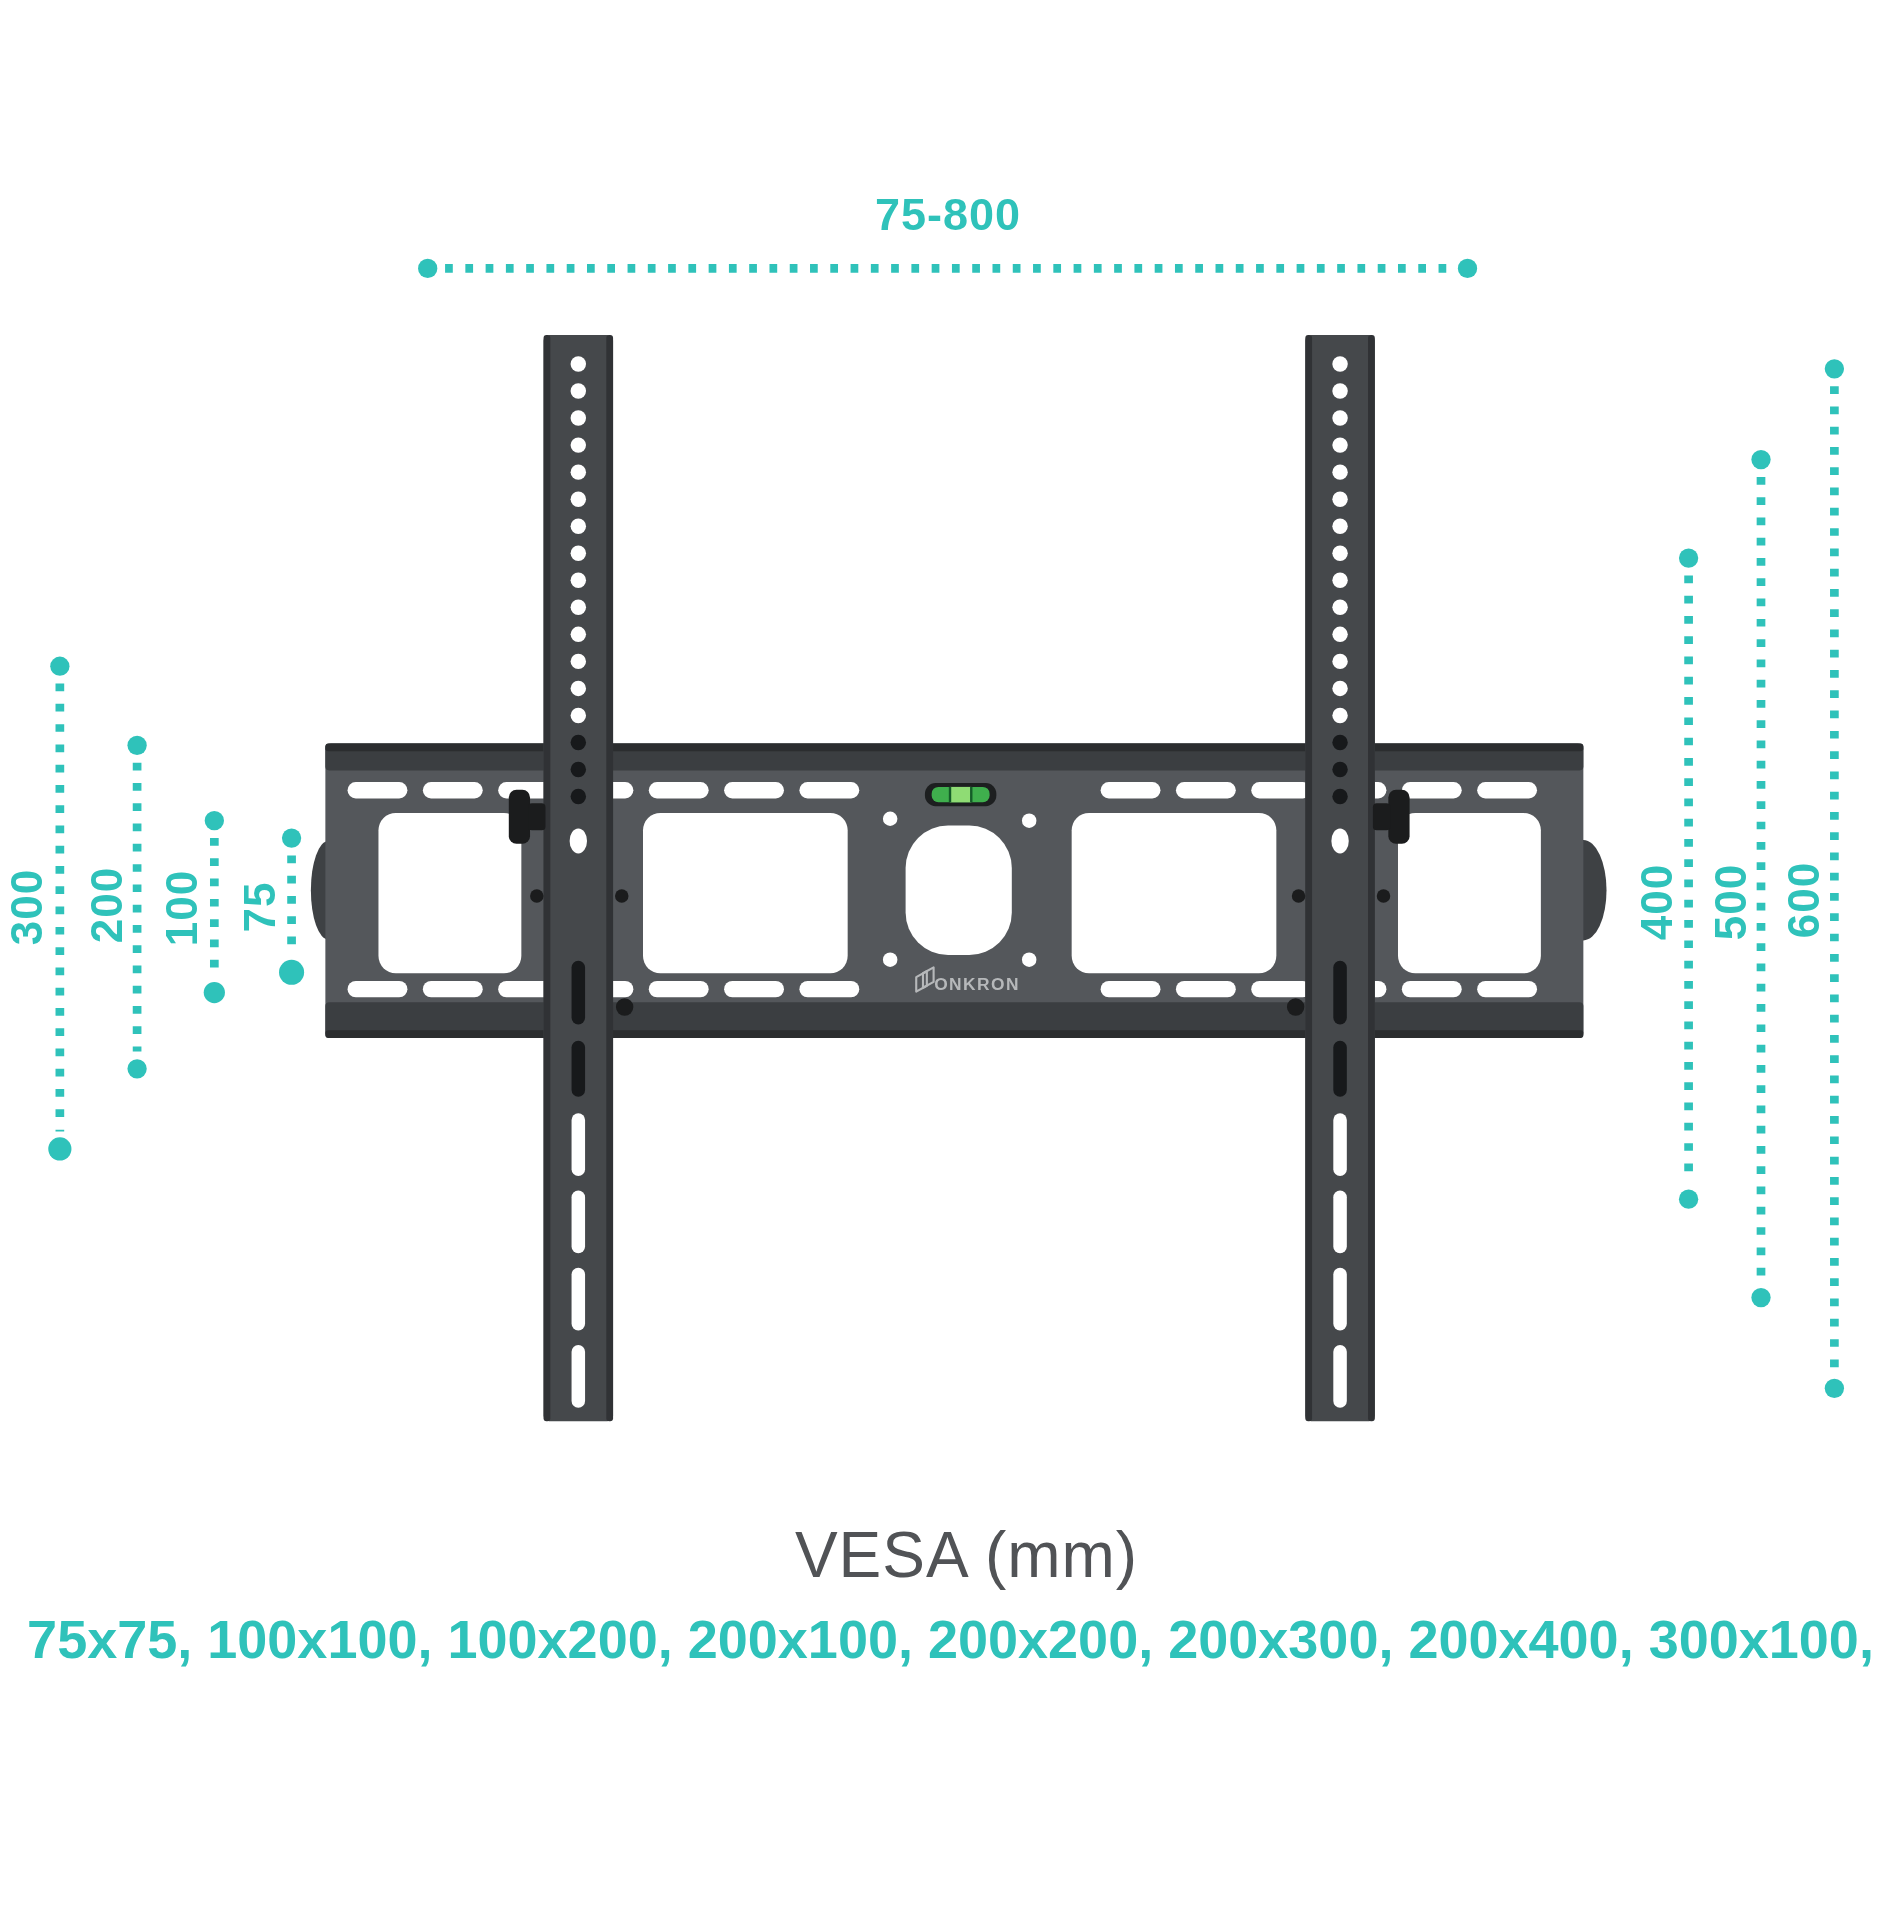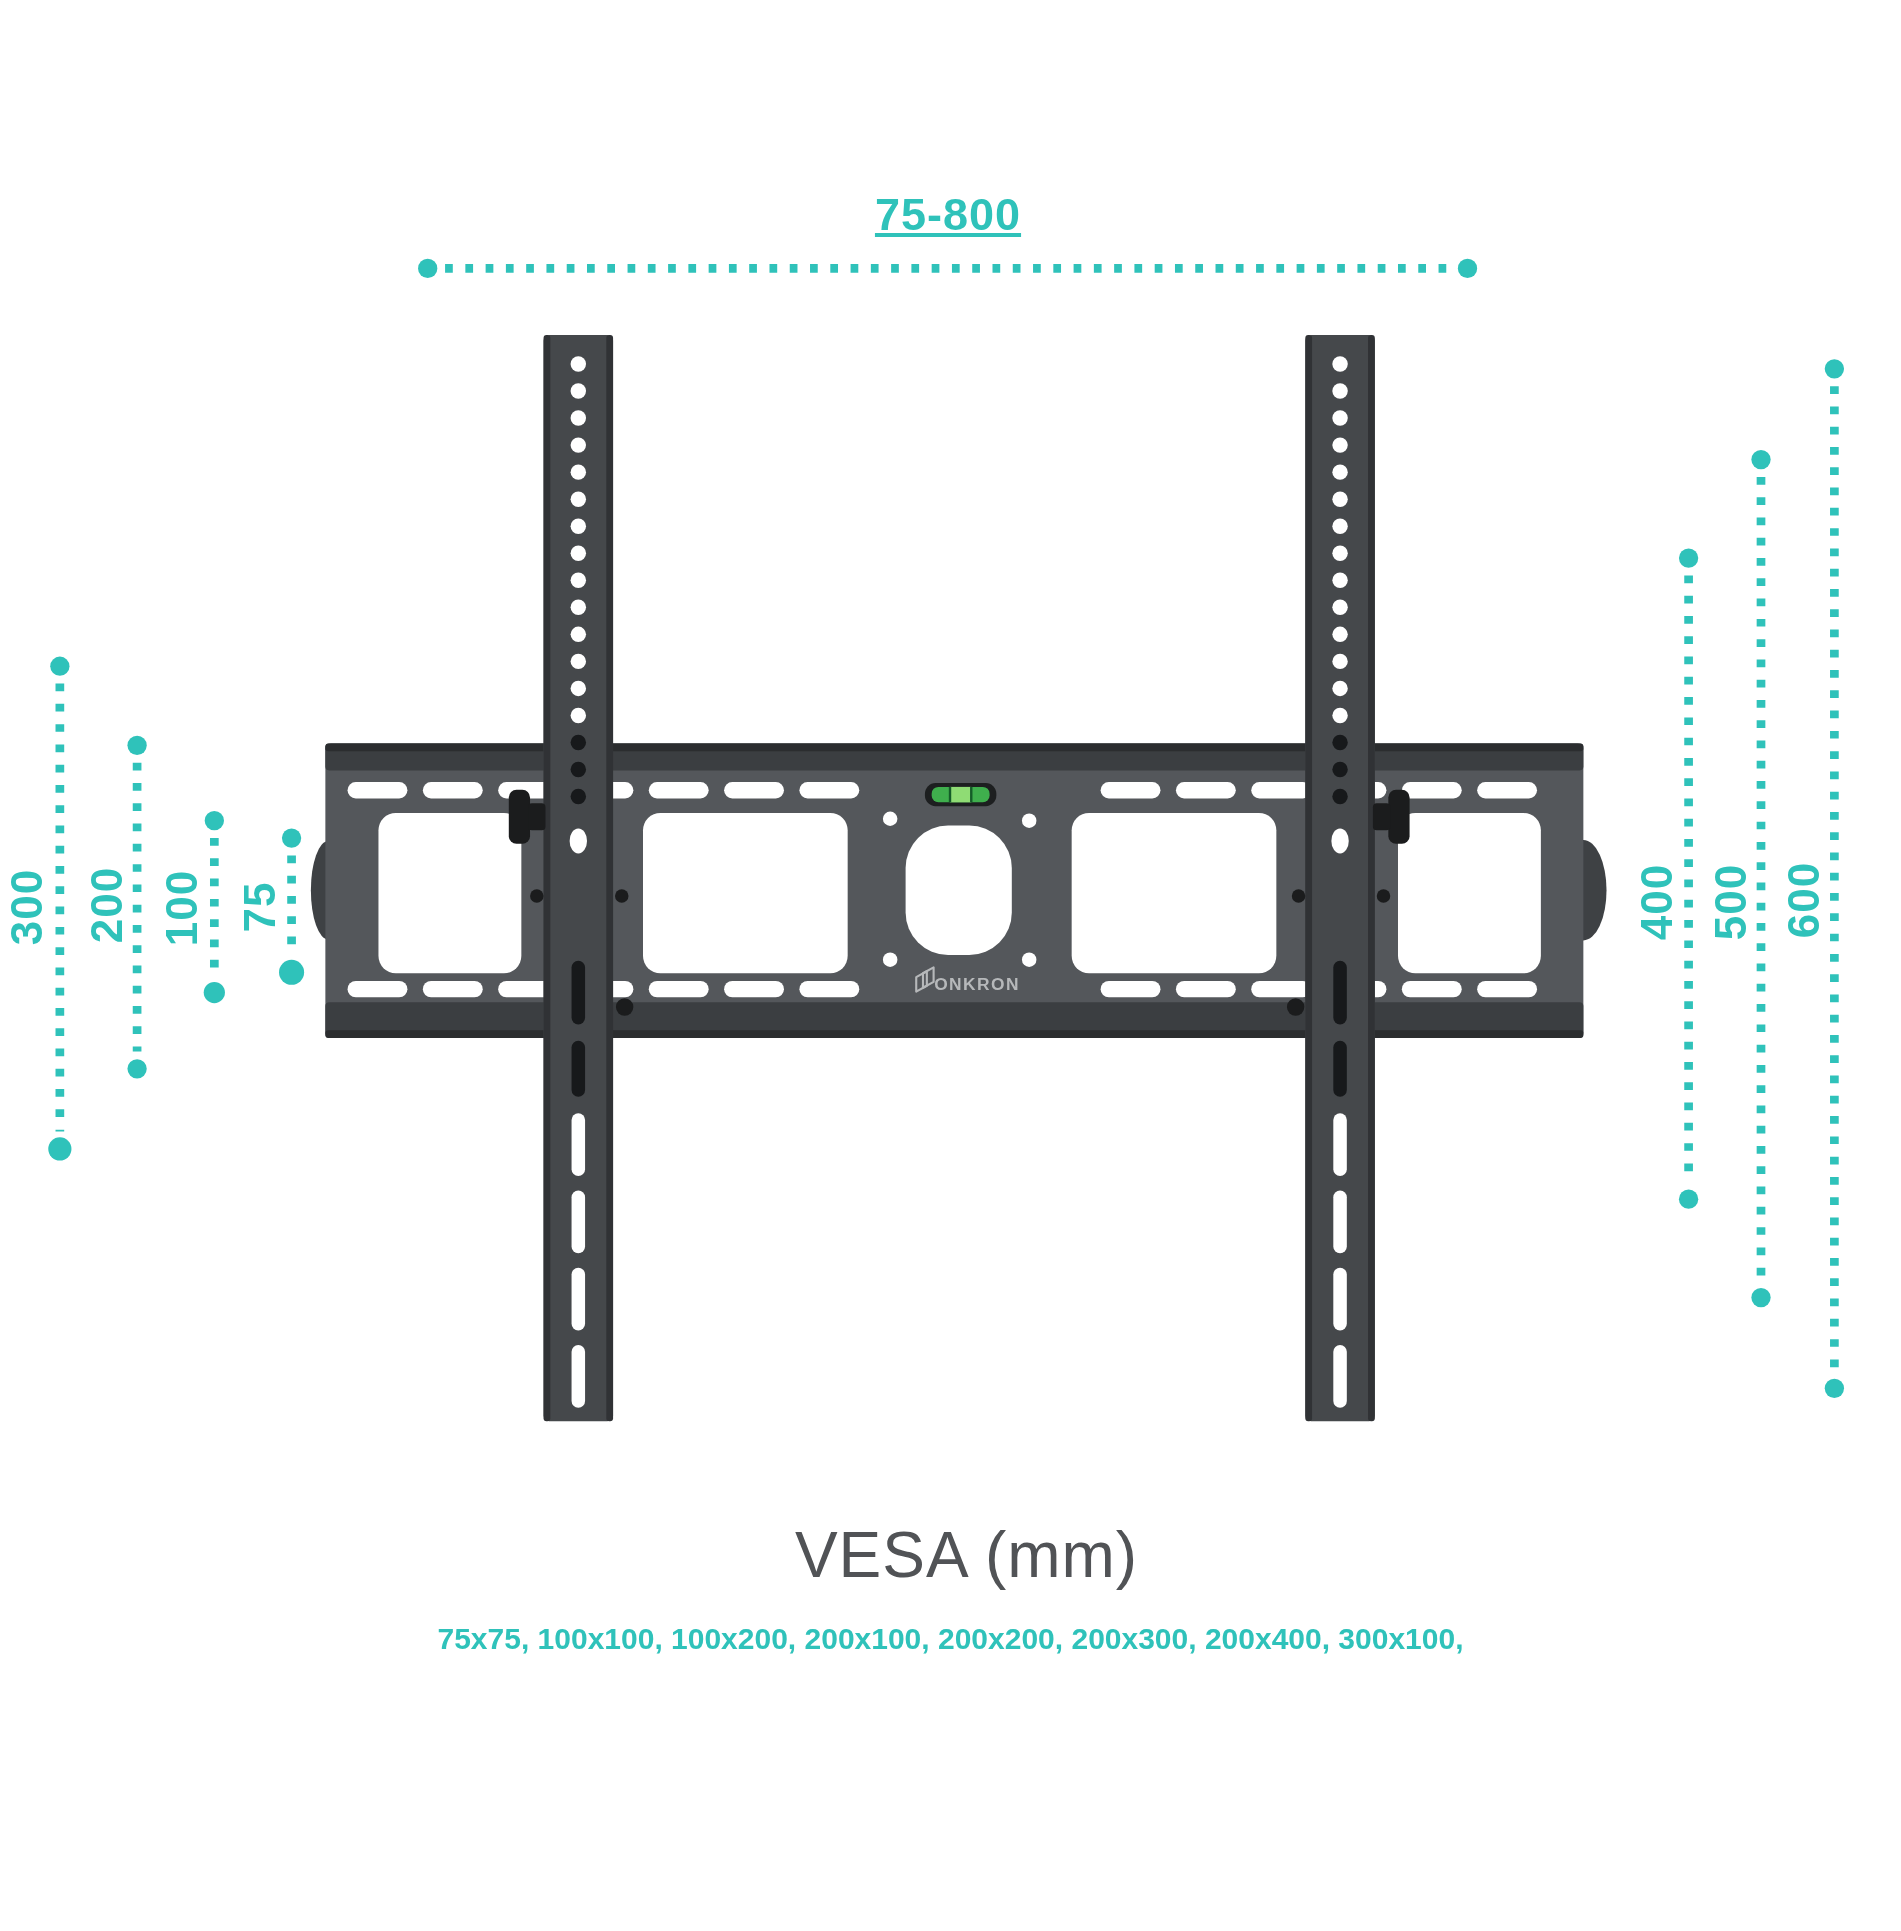--- a/index.html
+++ b/index.html
@@ -4,40 +4,40 @@
 <style>
   html,body{margin:0;padding:0;}
   body{
     width:1901px;height:1931px;position:relative;background:#ffffff;
     font-family:"Liberation Sans", sans-serif;overflow:hidden;
     --accent:#2fc2ba;
   }
   #scene{position:absolute;left:0;top:0;}
   .hlabel{
     position:absolute;left:755px;top:189px;width:386px;text-align:center;
-    font-size:45px;font-weight:bold;color:var(--accent);letter-spacing:1px;text-decoration:underline;
+    font-size:45px;font-weight:bold;color:var(--accent);letter-spacing:1px;
   }
   .vlabel{
     position:absolute;width:193px;height:46px;display:flex;align-items:center;justify-content:center;
     transform:rotate(-90deg);font-size:44px;font-weight:bold;color:var(--accent);letter-spacing:1px;
   }
   .v300{left:-70px;top:884px;}
   .v200{left:9.7px;top:882px;}
   .v100{left:85px;top:885px;}
   .v75{left:163px;top:884px;}
   .v400{left:1560px;top:879px;}
   .v500{left:1634px;top:879px;}
   .v600{left:1707px;top:877px;}
   .vesa-title{
     position:absolute;left:0;top:1518px;width:1901px;text-align:center;
     font-size:64px;font-weight:400;color:#515356;letter-spacing:1px;padding-left:16px;
   }
   .vesa-list{
     position:absolute;left:0;top:1611px;width:1901px;text-align:center;
-    font-size:30px;font-weight:bold;color:var(--accent);line-height:56px;
+    font-size:54px;font-weight:bold;color:var(--accent);line-height:56px;
   }
 </style>
 </head>
 <body style="--accent: #2fc2ba;">
 
 <svg id="scene" width="1901" height="1931" viewBox="0 0 1969 2000">
 
   <g id="wall-plate">
 
     <ellipse cx="340" cy="922" rx="18" ry="51" fill="#3e4144"></ellipse>

